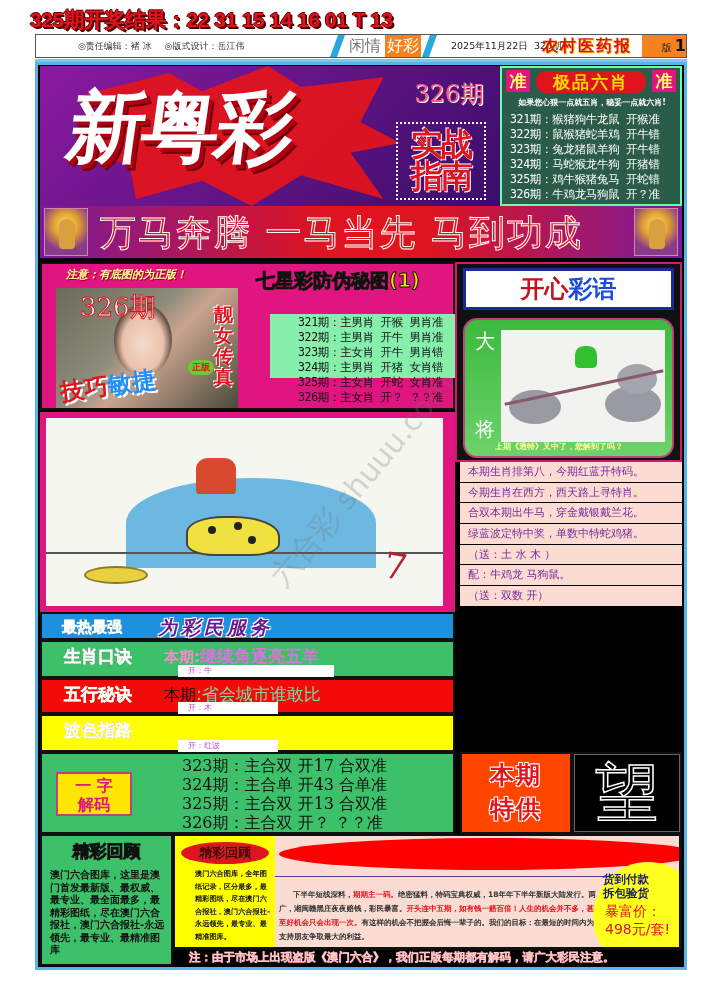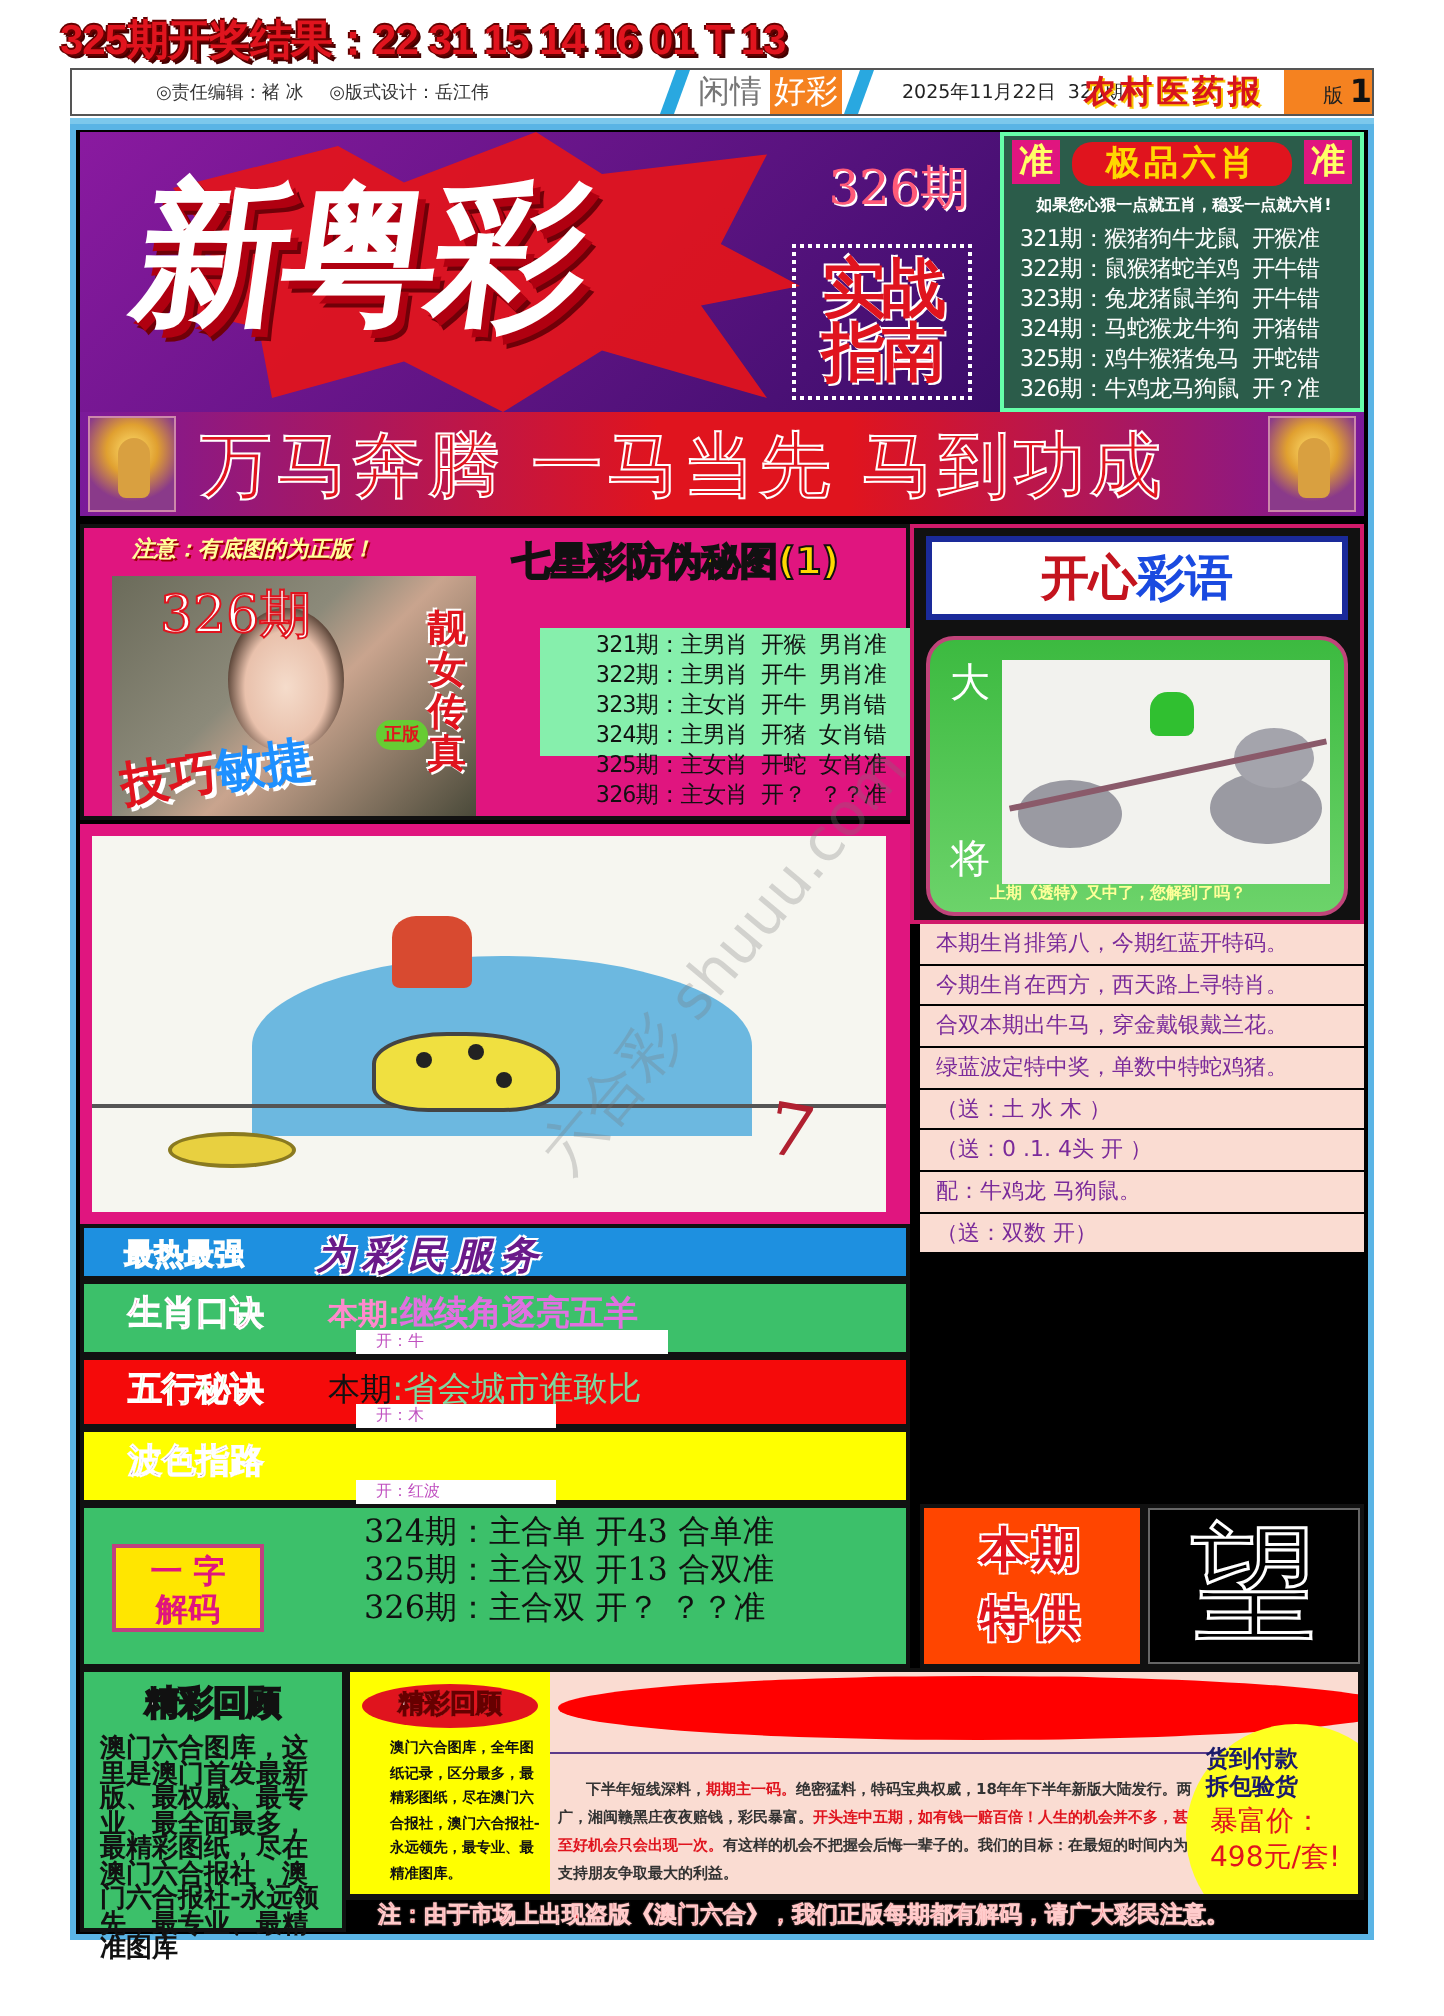--- a/index.html
+++ b/index.html
@@ -128,21 +128,21 @@
   #decode .rows div { font-size: 16px; color: #111; line-height: 19px; white-space: nowrap; font-family: "DejaVu Serif", serif; }
 
   
   #special { left: 460px; top: 752px; width: 222px; height: 82px; background: #111; }
   #special .left { position: absolute; left: 2px; top: 2px; width: 108px; height: 78px; background: #ff4500; text-align: center; font-size: 24px; font-weight: 900; color: #e0141e; line-height: 34px; padding-top: 4px; text-shadow: 1px 1px 0 #fff, -1px -1px 0 #fff, 1px -1px 0 #fff, -1px 1px 0 #fff; letter-spacing: 2px; }
   #special .right { position: absolute; left: 114px; top: 2px; width: 106px; height: 78px; border: 1px solid #666; background: #000; text-align: center; font-size: 64px; color: #000; -webkit-text-stroke: 1.5px #fff; line-height: 76px; font-family: "DejaVu Serif", serif; }
 
   
   #review-l { left: 40px; top: 834px; width: 133px; height: 132px; background: #3cc06a; border: 2px solid #111; }
   #review-l .h { margin: 4px auto 0; text-align: center; font-size: 17px; font-weight: 900; color: #fff; -webkit-text-stroke: 1px #111; }
-  #review-l p { font-size: 13px; color: #111; line-height: 12.5px; padding: 6px 6px 0 8px; font-weight: bold; }
+  #review-l p { font-size: 10px; color: #111; line-height: 12.5px; padding: 6px 6px 0 8px; font-weight: bold; }
   #review-m { left: 173px; top: 834px; width: 509px; height: 116px; background: #111; }
   #review-m .yel { position: absolute; left: 2px; top: 2px; width: 100px; height: 111px; background: #ffff00; }
   #review-m .yel .pill { margin: 6px auto 0; width: 88px; height: 22px; background: #e0141e; border-radius: 50%; color: #fff; text-align: center; font-size: 13px; font-weight: 900; line-height: 22px; -webkit-text-stroke: 0.5px #600; }
   #review-m .yel p { font-size: 7.2px; color: #111; line-height: 12.5px; padding: 4px 2px 0 20px; font-weight: bold; }
   #review-m .pinkbox { position: absolute; left: 102px; top: 2px; width: 404px; height: 111px; background: #fadcd2; overflow: hidden; }
   #review-m .ellipse { position: absolute; left: 4px; top: 2px; width: 420px; height: 32px; background: #f00; border-radius: 50%; }
   #review-m .rule { position: absolute; left: 0; top: 40px; width: 404px; height: 1px; background: #5a3a8a; }
   #review-m .copy { position: absolute; left: 4px; top: 52px; width: 318px; font-size: 7.5px; line-height: 14px; color: #333; text-indent: 14px; font-weight: bold; }
   #review-m .copy .red { color: #e0141e; }
   #review-m .circle { position: absolute; left: 318px; top: 26px; width: 110px; height: 110px; border-radius: 50%; background: #ffff20; }
@@ -254,21 +254,20 @@
     <div class="cap">上期《透特》又中了，您解到了吗？</div>
   </div>
 </div>
 
 <div id="riddles" class="abs">
   <div>本期生肖排第八，今期红蓝开特码。</div>
   <div>今期生肖在西方，西天路上寻特肖。</div>
   <div>合双本期出牛马，穿金戴银戴兰花。</div>
   <div>绿蓝波定特中奖，单数中特蛇鸡猪。</div>
   <div>（送：土 水 木 ）</div>
-  <div>（送：0 .1. 4头 开 ）</div>
   <div>配：牛鸡龙 马狗鼠。</div>
   <div>（送：双数 开）</div>
 </div>
 
 <div id="comic" class="abs">
   <div class="inner">
     <div class="mountain"></div>
     <div class="man"></div>
     <div class="ground"></div>
     <div class="dog">
@@ -300,20 +299,21 @@
   <span class="lbl">波色指路</span>
   <span class="open">开：红波</span>
 </div>
 
 <div id="decode" class="abs">
   <div class="tag">
     <div>一 字</div>
     <div>解码</div>
   </div>
   <div class="rows">
+    <div>323期：主合双 开17 合双准</div>
     <div>324期：主合单 开43 合单准</div>
     <div>325期：主合双 开13 合双准</div>
     <div>326期：主合双 开？  ？？准</div>
   </div>
 </div>
 
 <div id="special" class="abs">
   <div class="left">
     <div>本期</div>
     <div>特供</div>

